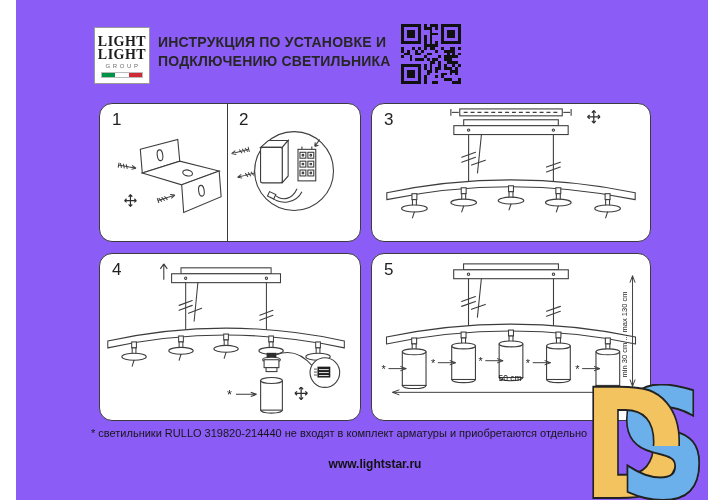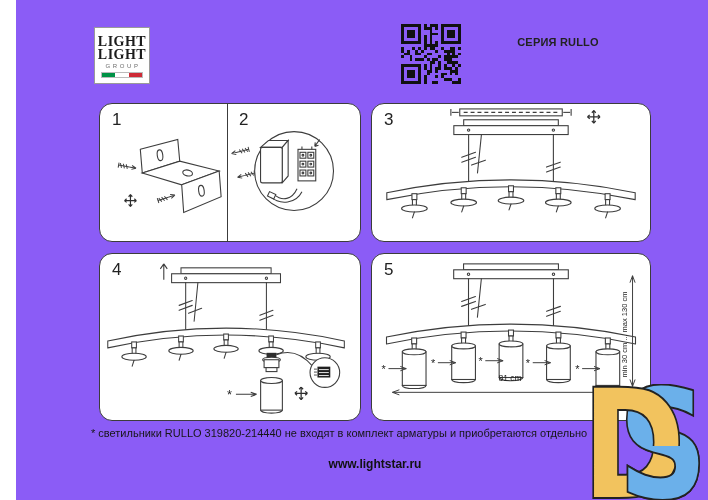--- a/index.html
+++ b/index.html
@@ -139,20 +139,24 @@
     <div class="l1">LIGHT</div>
     <div class="l2">LIGHT</div>
     <div class="l3">GROUP</div>
     <div id="flag">
       <div style="background:#009246"></div>
         <div style="background:#ffffff"></div>
         <div style="background:#CE2B37"></div>
     </div>
   </div>
 
+  <div id="title">
+    <div>ИНСТРУКЦИЯ ПО УСТАНОВКЕ И</div>
+    <div>ПОДКЛЮЧЕНИЮ СВЕТИЛЬНИКА</div>
+  </div>
 
   <svg id="qr" viewBox="0 0 60 60" shape-rendering="crispEdges">
       <rect x="0.00" y="0.00" width="2.86" height="2.86" fill="#111"></rect>
       <rect x="2.86" y="0.00" width="2.86" height="2.86" fill="#111"></rect>
       <rect x="5.71" y="0.00" width="2.86" height="2.86" fill="#111"></rect>
       <rect x="8.57" y="0.00" width="2.86" height="2.86" fill="#111"></rect>
       <rect x="11.43" y="0.00" width="2.86" height="2.86" fill="#111"></rect>
       <rect x="14.29" y="0.00" width="2.86" height="2.86" fill="#111"></rect>
       <rect x="17.14" y="0.00" width="2.86" height="2.86" fill="#111"></rect>
       <rect x="22.86" y="0.00" width="2.86" height="2.86" fill="#111"></rect>
@@ -360,21 +364,20 @@
       <rect x="17.14" y="57.14" width="2.86" height="2.86" fill="#111"></rect>
       <rect x="22.86" y="57.14" width="2.86" height="2.86" fill="#111"></rect>
       <rect x="31.43" y="57.14" width="2.86" height="2.86" fill="#111"></rect>
       <rect x="34.29" y="57.14" width="2.86" height="2.86" fill="#111"></rect>
       <rect x="51.43" y="57.14" width="2.86" height="2.86" fill="#111"></rect>
       <rect x="54.29" y="57.14" width="2.86" height="2.86" fill="#111"></rect>
       <rect x="57.14" y="57.14" width="2.86" height="2.86" fill="#111"></rect>
     </svg>
 
   <div id="series">
-    <div class="s1">СЕРИЯ RULLO</div>
   </div>
 
   <div class="panel" id="panelA">
     <svg class="diagram" viewBox="0 0 262 139">
 
       <g fill="none" stroke="#3d3d3d" stroke-width="1.1">
         <polygon points="40,46 78,36 80,58 42,70" fill="#fff"></polygon>
         <ellipse cx="60" cy="52" rx="2.8" ry="5.5" transform="rotate(-8 60 52)"></ellipse>
         <polygon points="42,70 80,58 120,68 82,82" fill="#fff"></polygon>
         <ellipse cx="88" cy="70" rx="5" ry="3" transform="rotate(12 88 70)"></ellipse>
@@ -472,21 +475,21 @@
       <text x="155" y="114" font-size="11" fill="#222">*</text>
       <text x="205" y="120" font-size="11" fill="#222">*</text>
       <g fill="none" stroke="#3d3d3d" stroke-width="1">
         <line x1="20" y1="140" x2="256" y2="140"></line>
         <path d="M20,140 l7,-2.6 M20,140 l7,2.6 M256,140 l-7,-2.6 M256,140 l-7,2.6"></path>
         <line x1="263" y1="22" x2="263" y2="134"></line>
         <path d="M263,22 l-2.6,7 M263,22 l2.6,7 M263,134 l-2.6,-7 M263,134 l2.6,-7"></path>
         <path d="M250,146 l-8,8 M242,154 l1.2,-4.2 M242,154 l4.2,-1.2"></path>
       </g>
     </svg>
-    <span class="dim-h">81 cm</span>
+    <span class="dim-h">50 cm</span>
     <span class="dim-v">min 30 cm ... max 130 cm</span>
     <span class="dim-a">10°</span>
     <span class="num">5</span>
   </div>
 
   <div id="footnote">* светильники RULLO 319820-214440 не входят в комплект арматуры и приобретаются отдельно</div>
   <div id="website">www.lightstar.ru</div>
 
   <svg id="watermark" viewBox="0 0 150 116">
     <defs>

